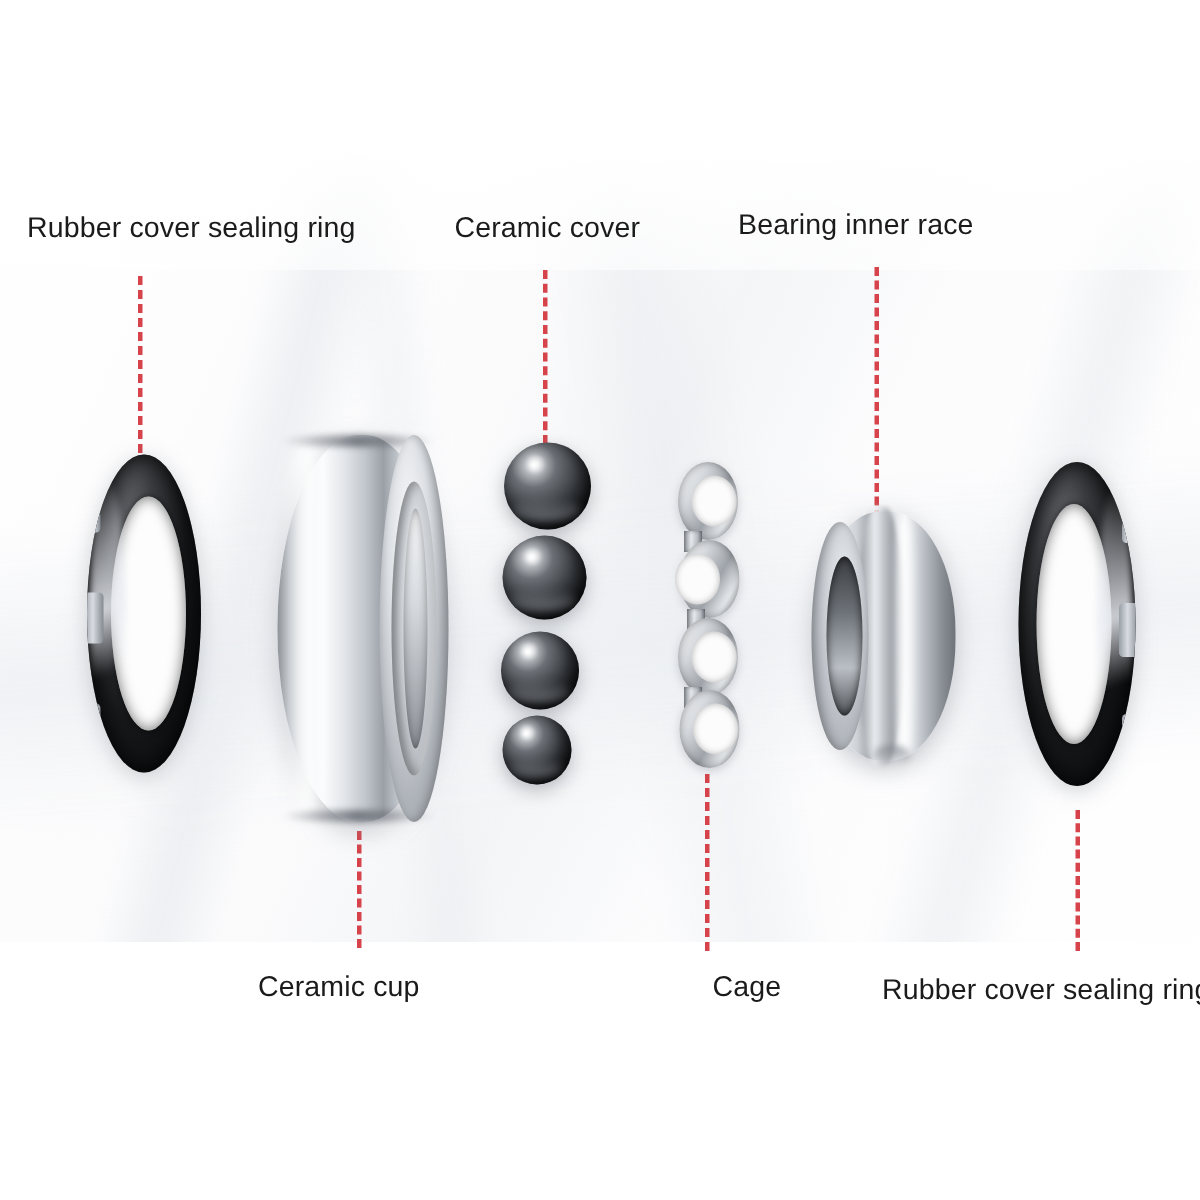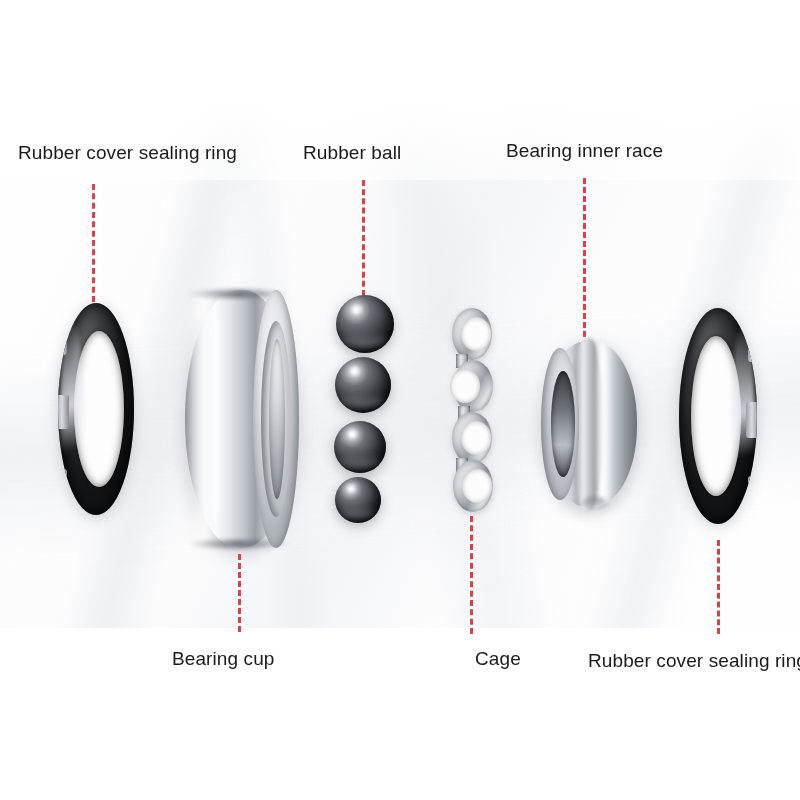--- a/index.html
+++ b/index.html
@@ -261,25 +261,25 @@
   <div class="bg-fold f1"></div>
   <div class="bg-fold f4"></div>
   <div class="bg-fold f2"></div>
   <div class="bg-fold f3"></div>
   <div class="bg-sweep"></div>
   <div class="bg-top-wash"></div>
   <div class="bg-bottom-wash"></div>
 
   <div class="label" style="left:18px;  top:142px;">Rubber cover sealing ring</div>
 
-  <div class="label" style="left:303px; top:142px;">Rubber ball</div>
-
-  <div class="label" style="left:506px; top:140px;">Bearing inner race</div>
-
-  <div class="label" style="left:172px; top:648px;">Bearing cup</div>
+  <div class="label" style="left:303px; top:142px;">Ceramic cover</div>
+
+  <div class="label" style="left:492px; top:140px;">Bearing inner race</div>
+
+  <div class="label" style="left:172px; top:648px;">Ceramic cup</div>
 
   <div class="label" style="left:455px; top:648px;margin-left:20px;">Cage</div>
 
   <div class="label" style="left:588px; top:650px;">Rubber cover sealing ring</div>
 
   <div class="leader" style="left:92px;  top:184px; height:118px;"></div>
   <div class="leader" style="left:362px; top:180px; height:116px;"></div>
   <div class="leader" style="left:583px; top:178px; height:168px;"></div>
   <div class="leader" style="left:238px; top:554px; height:78px;"></div>
   <div class="leader" style="left:470px; top:516px; height:118px;"></div>

